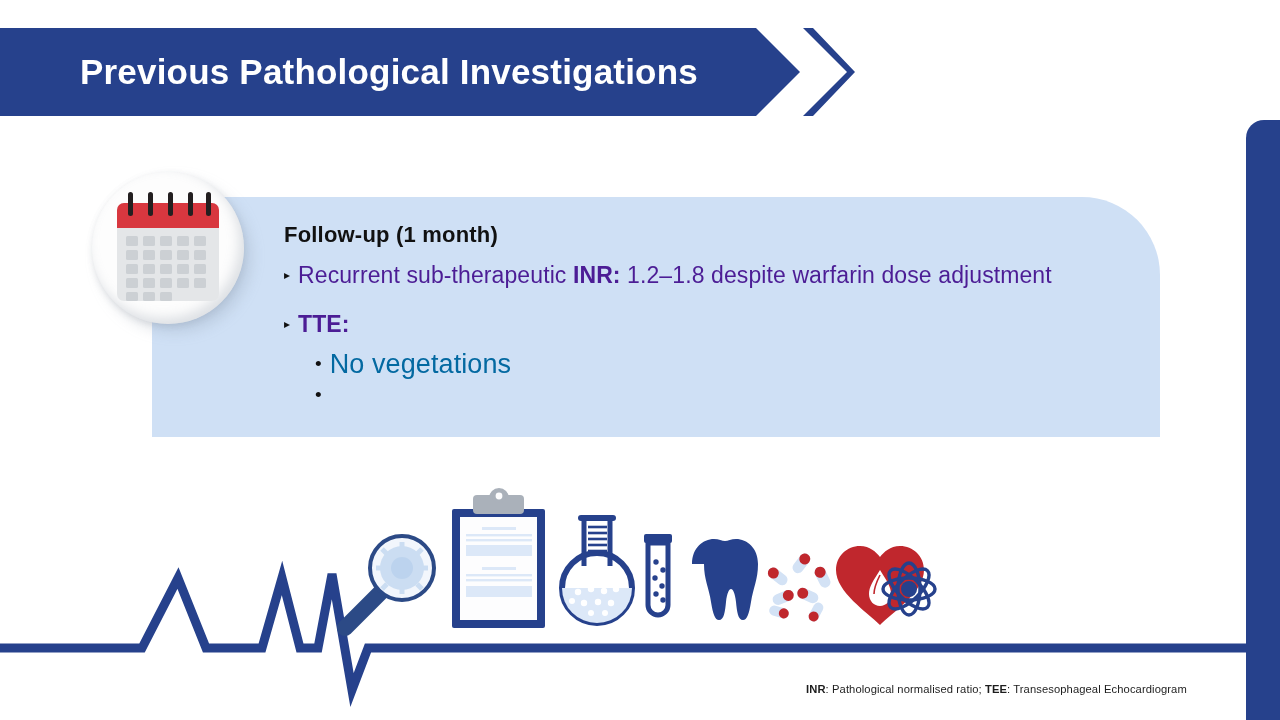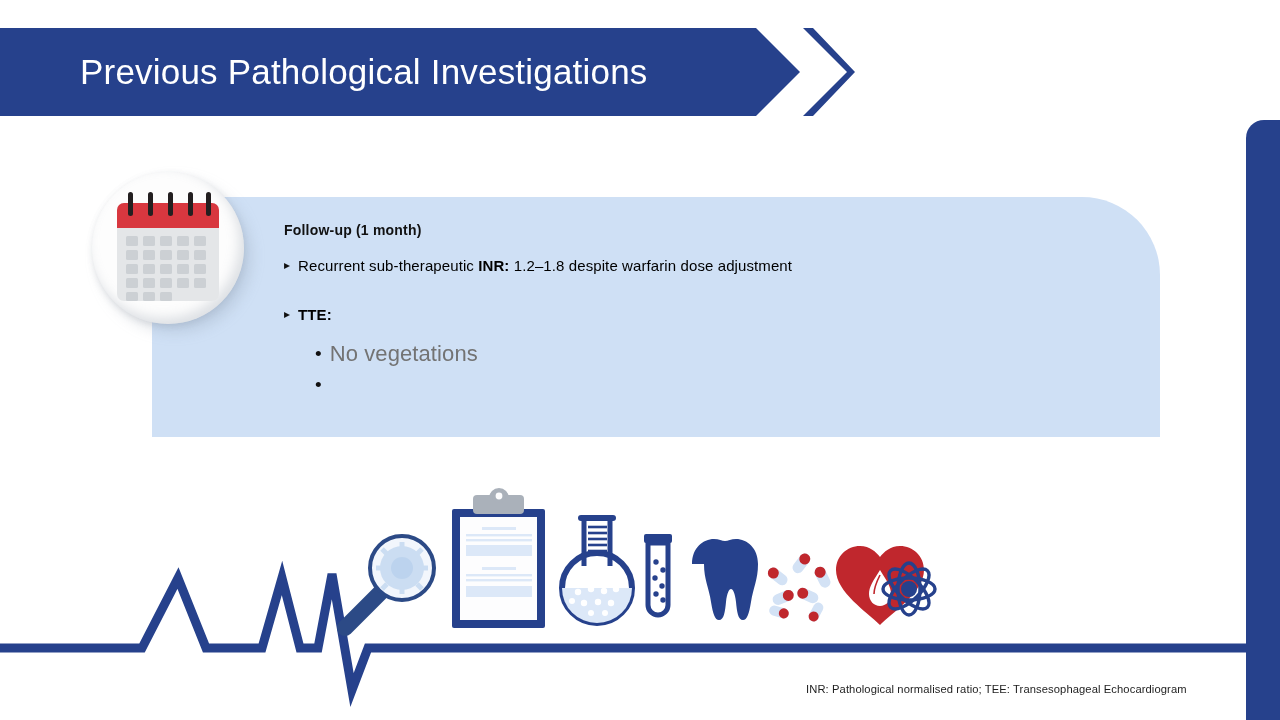--- a/index.html
+++ b/index.html
@@ -22,61 +22,61 @@
   .banner-body{
     position:absolute;left:0;top:0;width:800px;height:88px;background:#26418C;
     clip-path:polygon(0 0, 756px 0, 800px 44px, 756px 88px, 0 88px);
   }
   .banner-chev{
     position:absolute;left:803px;top:0;width:52px;height:88px;background:#26418C;
     clip-path:polygon(0 0, 44px 44px, 0 88px, 10px 88px, 52px 44px, 10px 0);
   }
   .banner-title{
     position:absolute;left:80px;top:0;height:88px;line-height:88px;
-    color:#ffffff;font-size:35px;font-weight:normal;letter-spacing:.2px;
+    color:#ffffff;font-size:35px;font-weight:bold;letter-spacing:.2px;
     white-space:nowrap;
   }
 
   
   .panel{
     position:absolute;left:152px;top:197px;width:1008px;height:240px;
     background:#CFE0F5;border-top-right-radius:78px;
   }
   .panel-inner{position:absolute;left:132px;top:25px;right:20px;}
   .panel-heading{
-    font-size:14px;font-weight:bold;color:#111;margin:0 0 13px 0;letter-spacing:.2px;
+    font-size:22px;font-weight:bold;color:#111;margin:0 0 13px 0;letter-spacing:.2px;
   }
   .bullet-row{display:flex;align-items:flex-start;margin:0 0 11px 0;}
   .bullet-arrow{
     flex:0 0 auto;color:#111;font-size:12px;line-height:29px;margin-right:8px;
   }
-  .bullet-text{font-size:15px;color:#000000;line-height:29px;letter-spacing:.1px;}
+  .bullet-text{font-size:23px;color:#4c1d95;line-height:29px;letter-spacing:.1px;}
   .bullet-text b{font-weight:bold;}
   .sub-row{display:flex;align-items:flex-start;margin:0 0 3px 0;padding-left:31px;}
   .sub-dot{flex:0 0 auto;color:#111;font-size:19px;line-height:28px;margin-right:8px;}
-  .sub-text{font-size:22px;color:#737373;line-height:28px;letter-spacing:.1px;}
+  .sub-text{font-size:27px;color:#0369a1;line-height:28px;letter-spacing:.1px;}
   .gap-sm{height:9px;}
 
   
   .cal-shadow{
     position:absolute;left:99px;top:180px;width:152px;height:152px;border-radius:50%;
     background:rgba(120,130,150,.22);filter:blur(7px);
   }
   .cal-circle{
     position:absolute;left:92px;top:172px;width:152px;height:152px;border-radius:50%;
     background:#fdfdfd;
     box-shadow:inset -5px -6px 12px rgba(150,158,172,.30), 0 2px 6px rgba(70,80,100,.12);
   }
 
   
   .footnote{
     position:absolute;left:806px;top:683px;font-size:11.2px;color:#1d1d1d;
     letter-spacing:.1px;white-space:nowrap;
   }
-  .footnote b{font-weight:normal;text-align:center;}
+  .footnote b{font-weight:bold;text-align:center;}
 
   
   .layer{position:absolute;left:0;top:0;width:1280px;height:720px;pointer-events:none;}
 </style>
 </head>
 <body>
 
 <div class="slide">
 
   <div class="right-bar"></div>

